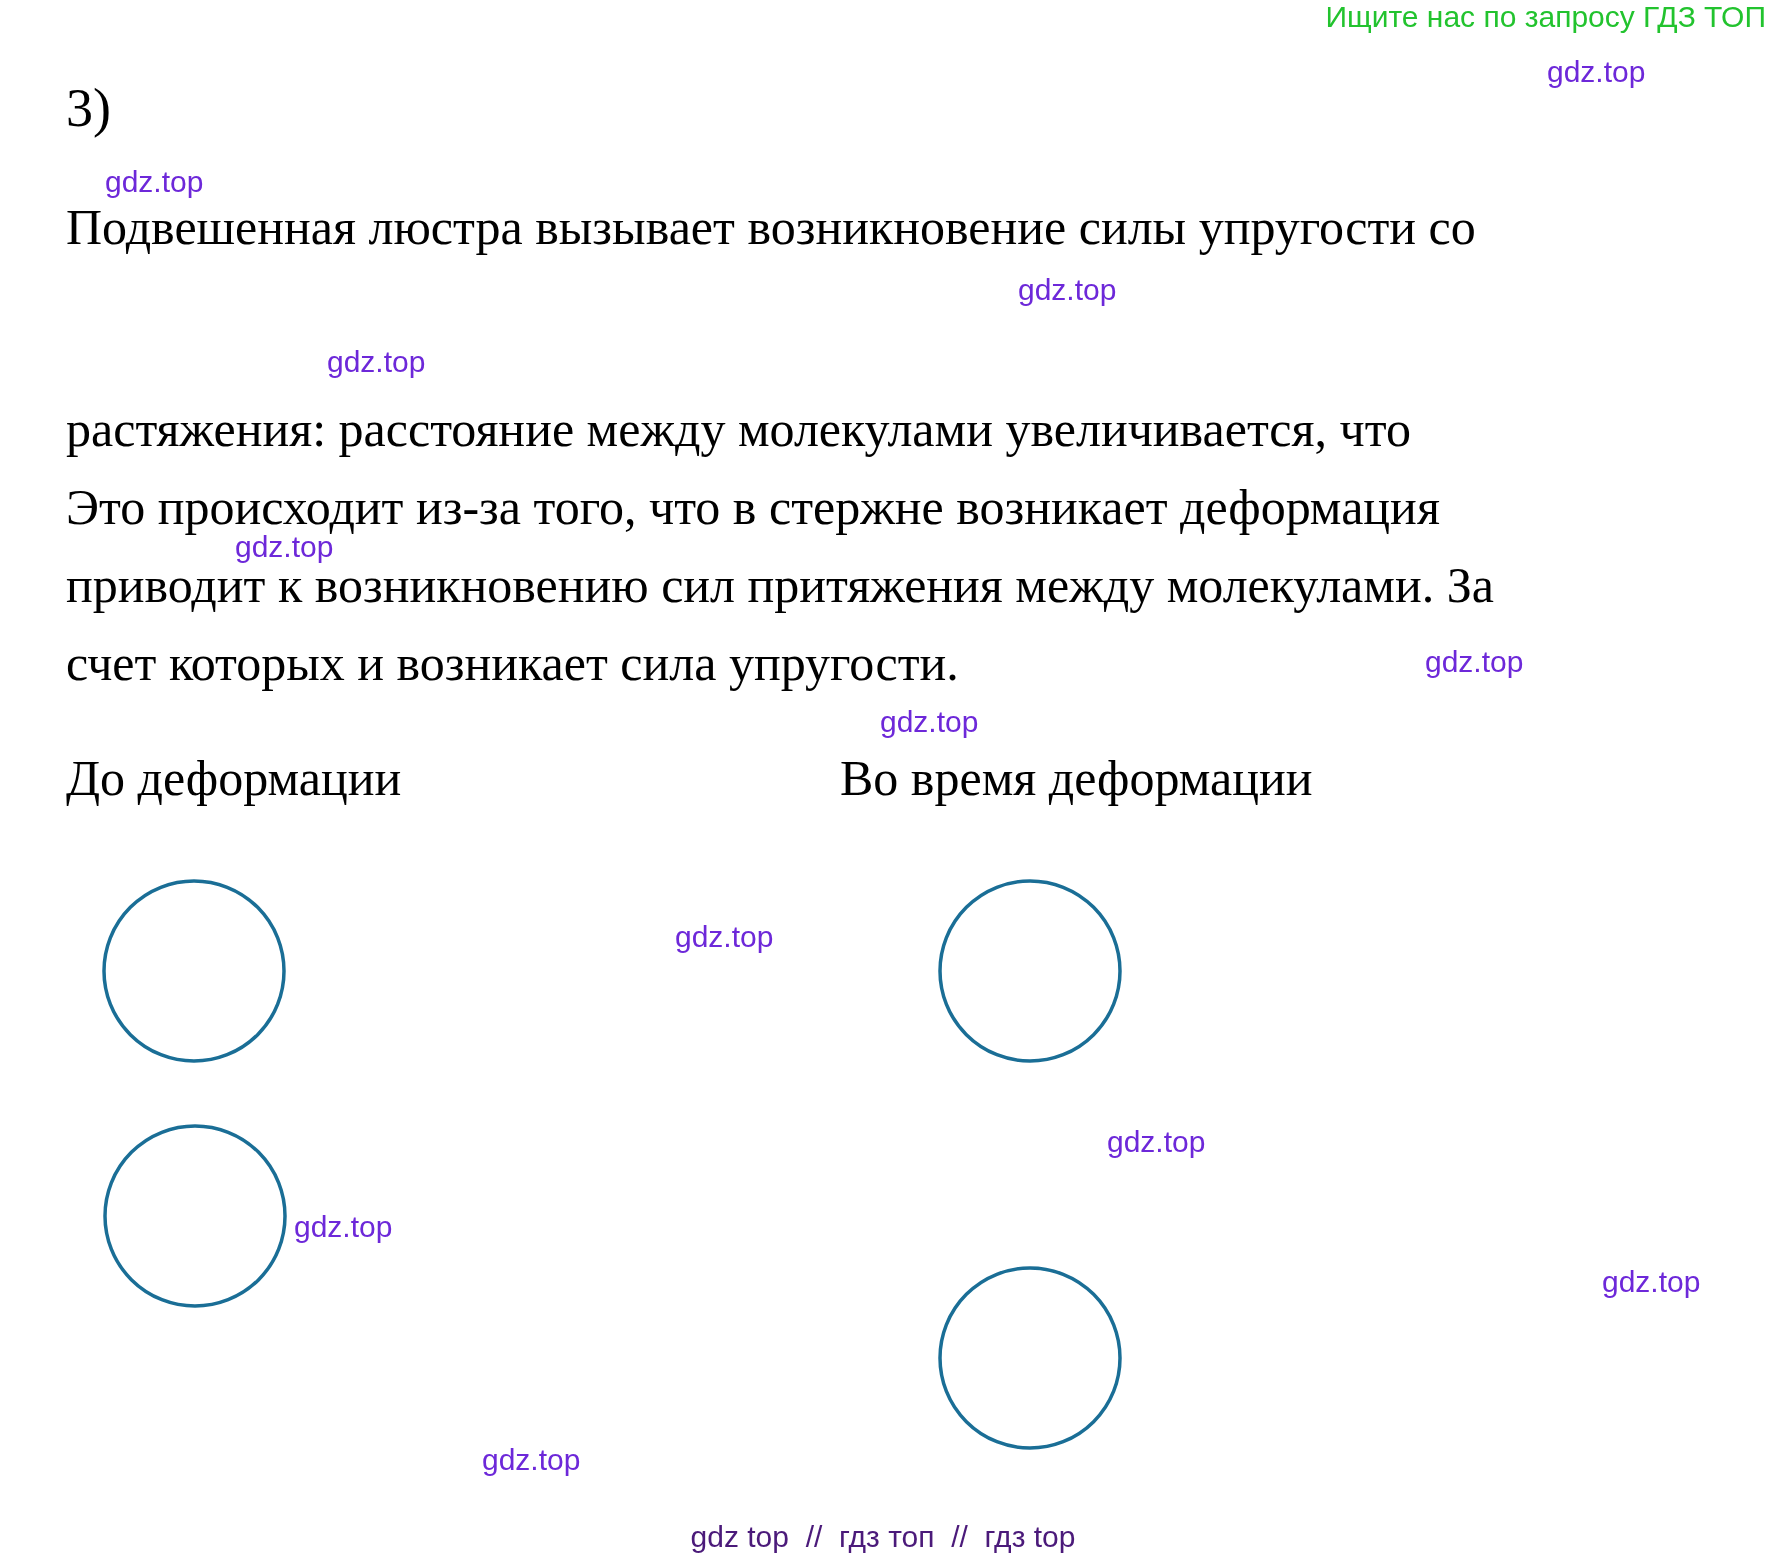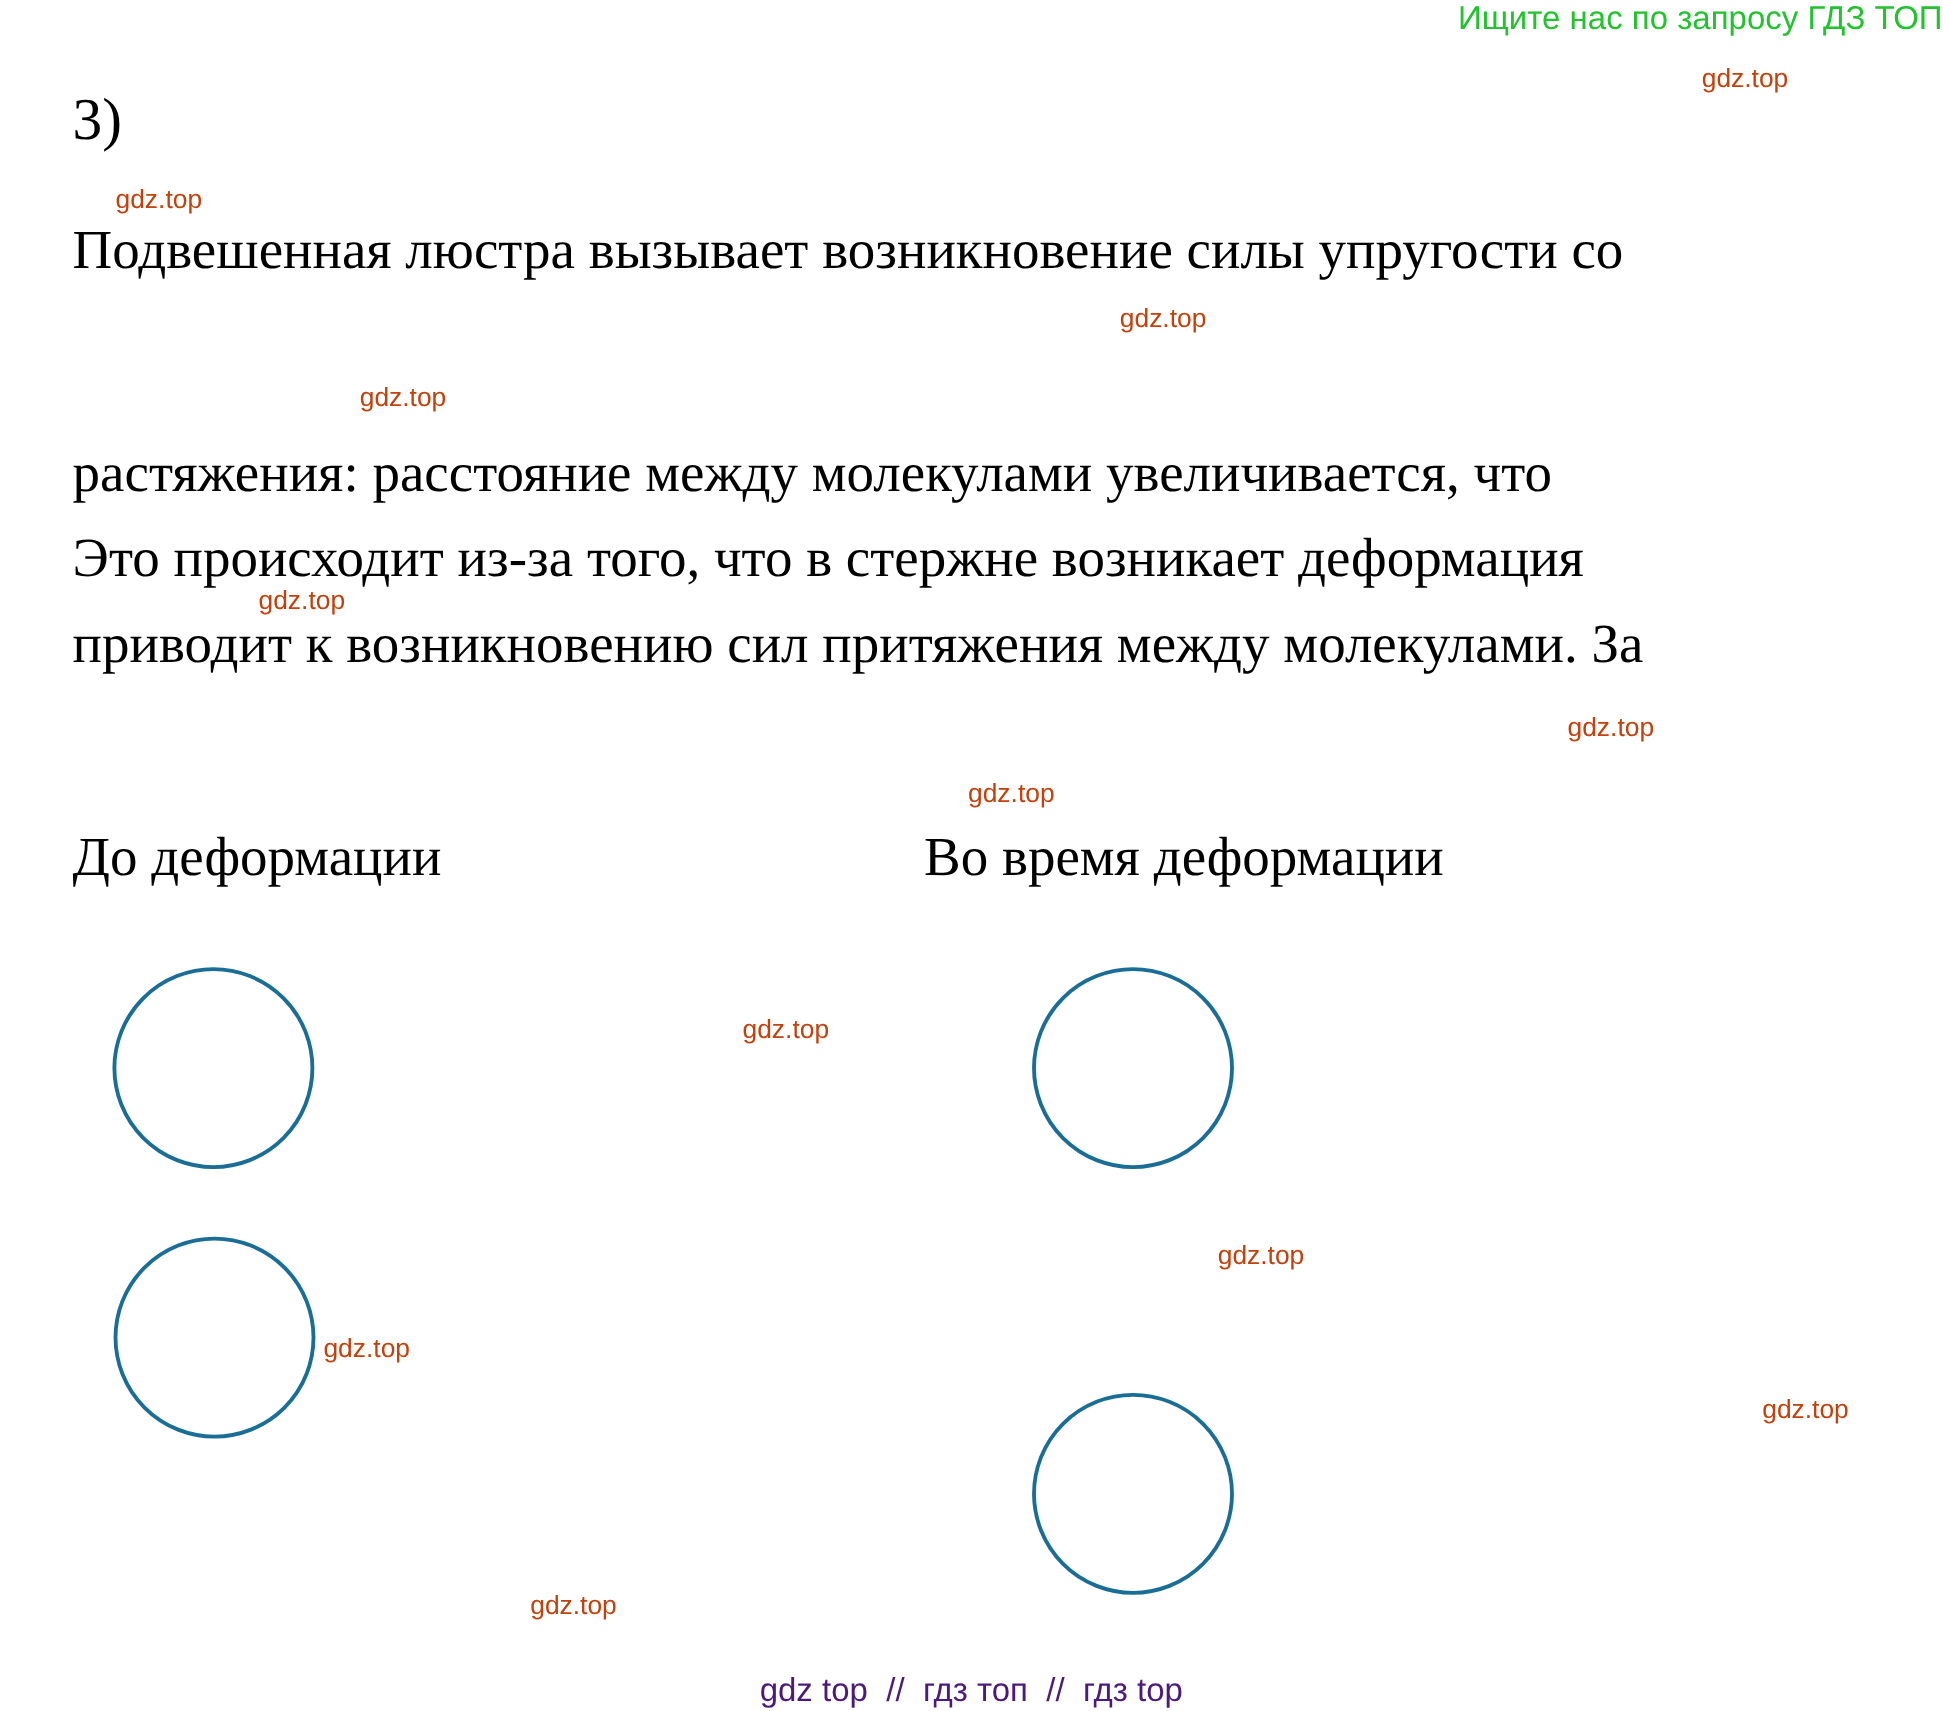--- a/index.html
+++ b/index.html
@@ -16,21 +16,21 @@
     }
     .para {
       left: 66px; font-family: "Liberation Serif", serif; font-size: 50px; color: #000;
       line-height: 78px; white-space: nowrap;
     }
     .para .line { display: block; height: 78px; }
     .heading {
       font-family: "Liberation Serif", serif; font-size: 50px; color: #000; line-height: 60px;
     }
     .wm {
-      font-family: "Liberation Sans", sans-serif; font-size: 24px; color: #c2410c; line-height: 34px;
+      font-family: "Liberation Sans", sans-serif; font-size: 30px; color: #6d28d9; line-height: 34px;
     }
     .footer {
       left: 0; width: 1766px; top: 1520px; text-align: center;
       font-family: "Liberation Sans", sans-serif; font-size: 30px; color: #4b1a7a; line-height: 34px;
     }
     svg.figs { position: absolute; left: 0; top: 0; width: 1766px; height: 1555px; pointer-events: none; }
   </style>
 </head>
 <body>
 
@@ -39,20 +39,21 @@
 <div class="abs num">3)</div>
 
 <div class="abs para" style="top:188px;">
   <span class="line">Подвешенная люстра вызывает возникновение силы упругости со</span>
 </div>
 
 <div class="abs para" style="top:390px;">
   <span class="line">растяжения: расстояние между молекулами увеличивается, что</span>
   <span class="line">Это происходит из-за того, что в стержне возникает деформация</span>
   <span class="line">приводит к возникновению сил притяжения между молекулами. За</span>
+  <span class="line">счет которых и возникает сила упругости.</span>
 </div>
 
 <div class="abs heading" style="left:66px; top:748px;">До деформации</div>
 <div class="abs heading" style="left:808px; top:748px;margin-left:32px;">Во время деформации</div>
 
 <svg class="figs" xmlns="http://www.w3.org/2000/svg">
   <circle cx="194" cy="971" r="90" fill="none" stroke="#1a6e96" stroke-width="3.5"></circle>
   <circle cx="195" cy="1216" r="90" fill="none" stroke="#1a6e96" stroke-width="3.5"></circle>
   <circle cx="1030" cy="971" r="90" fill="none" stroke="#1a6e96" stroke-width="3.5"></circle>
   <circle cx="1030" cy="1358" r="90" fill="none" stroke="#1a6e96" stroke-width="3.5"></circle>

